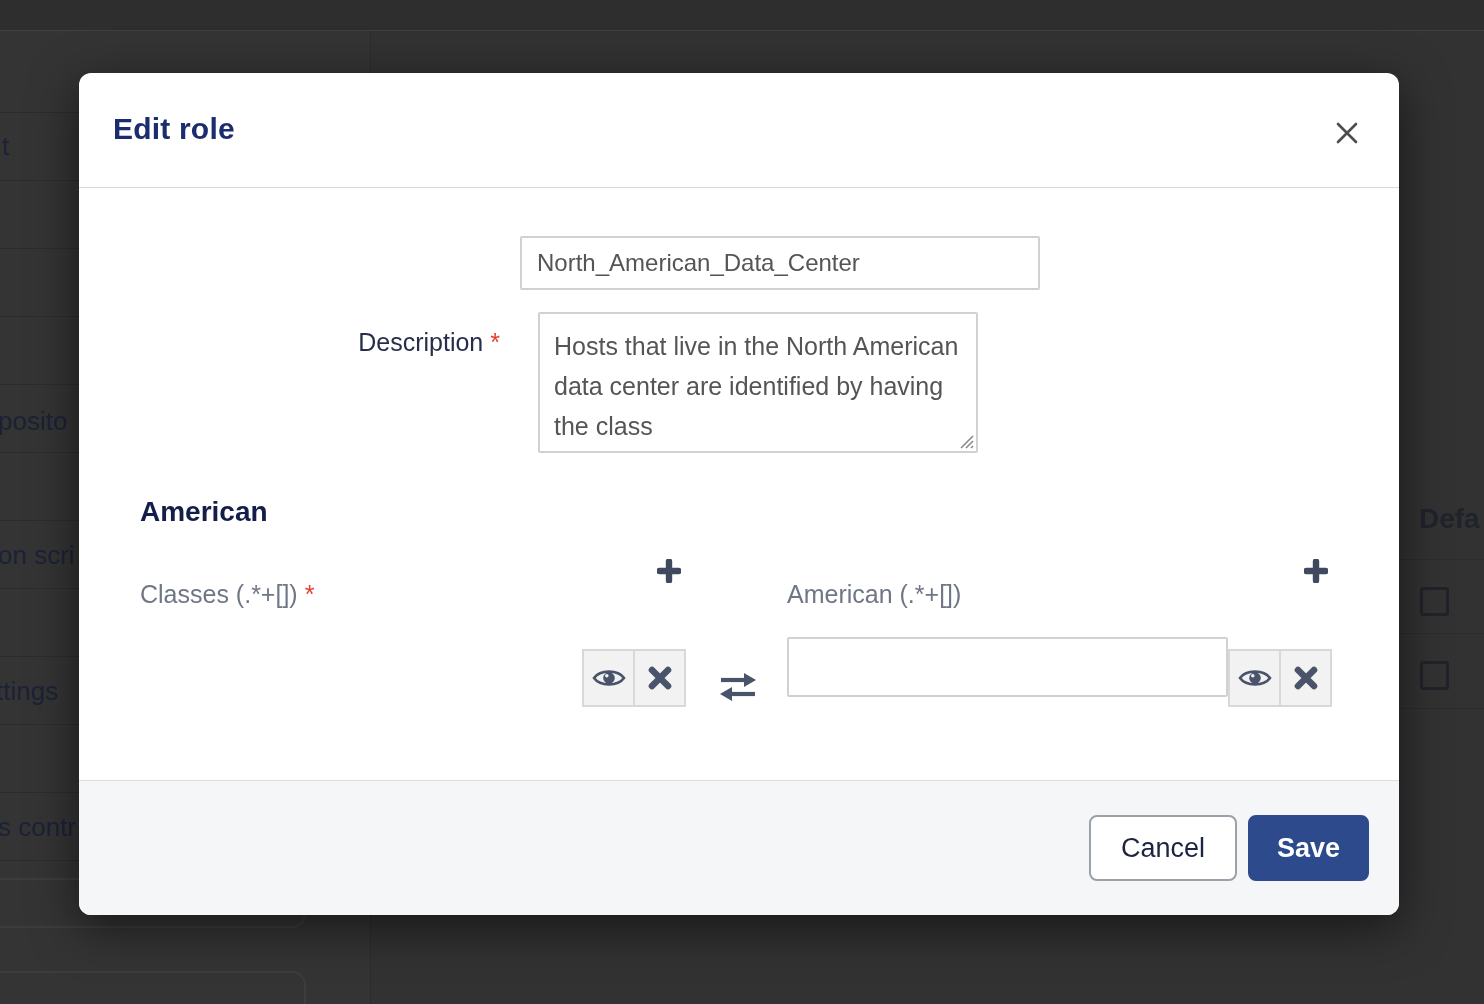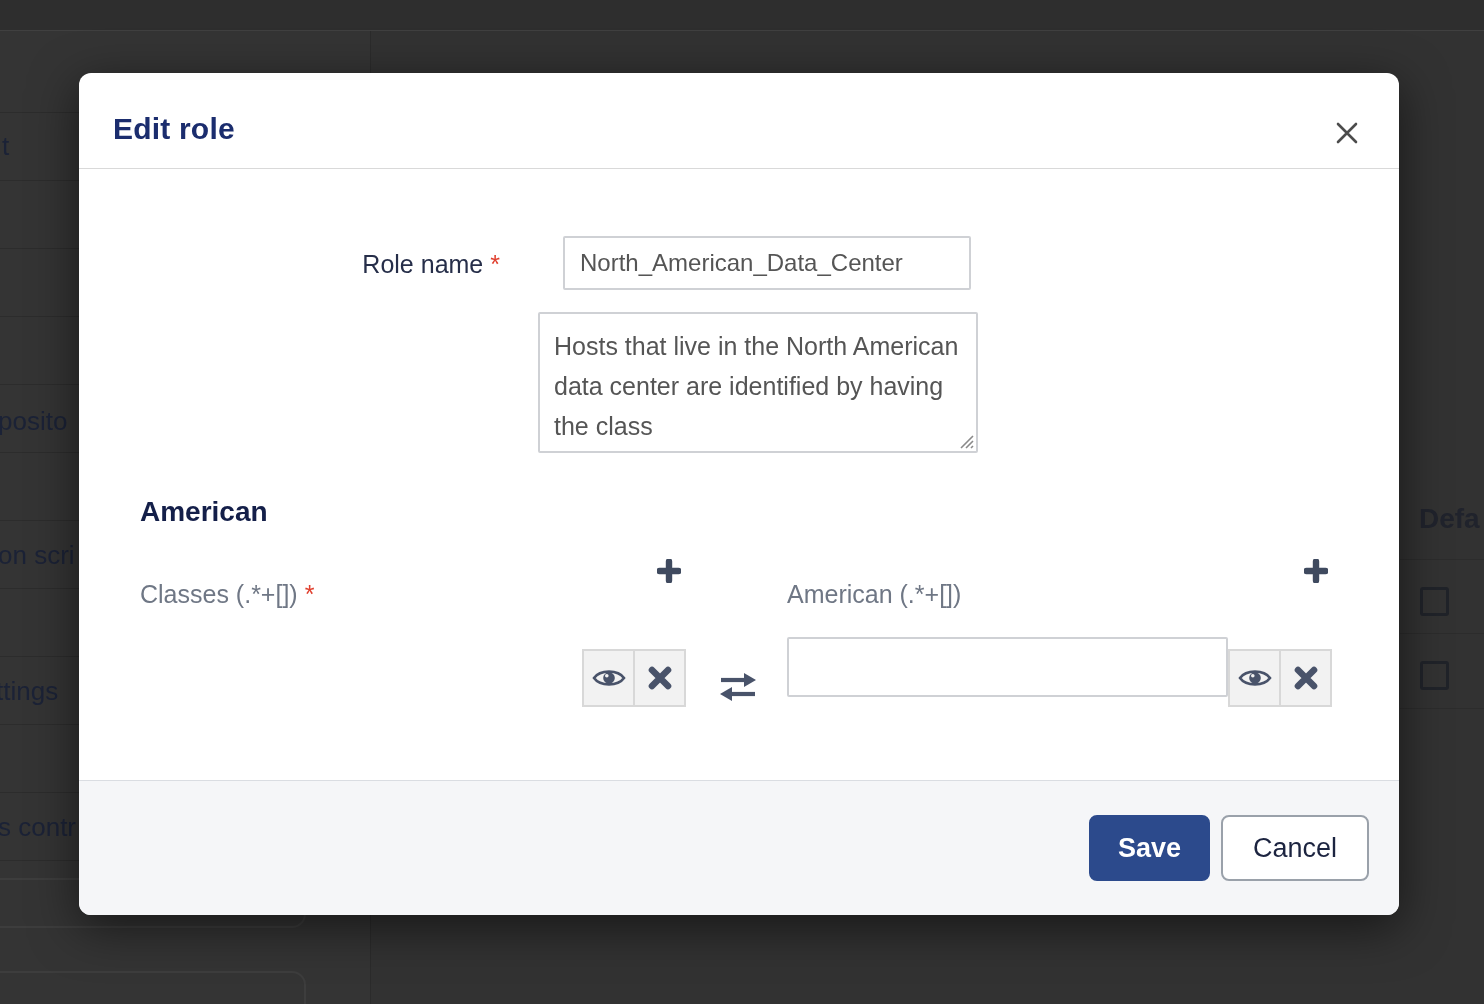--- a/index.html
+++ b/index.html
@@ -21,36 +21,36 @@
   .bd-colhead { position:absolute; left:19px; top:472px; color:#20232c;
     font-size:28px; font-weight:800; white-space:nowrap; }
   .bd-checkbox { position:absolute; left:20px; width:29px; height:29px;
     border:3px solid #202329; border-radius:3px; }
   .bd-card { position:absolute; border:2px solid #3d3d3d; border-radius:14px; }
 
   
   .modal { position:absolute; left:79px; top:73px; width:1320px; height:842px;
     background:#ffffff; border-radius:12px;
     box-shadow:0 12px 48px rgba(0,0,0,0.55); }
-  .modal-header { position:absolute; left:0; top:0; width:100%; height:96px;
+  .modal-header { position:absolute; left:0; top:0; width:100%; height:115px;
     border-bottom:1px solid #d9d9d9; }
   .modal-title { position:absolute; left:34px; top:39px; font-size:30px;
     font-weight:800; color:#1b2d6e; letter-spacing:0.2px; }
   .modal-close { position:absolute; right:36px; top:44px; width:32px; height:32px;
     background:none; border:none; cursor:pointer; display:flex;
     align-items:center; justify-content:center; }
 
   .field-label { position:absolute; left:0; width:421px; text-align:right;
     font-size:25px; color:#262e49; white-space:nowrap; }
   .req { color:#e0402f; margin-left:7px; }
 
   .text-input { position:absolute; border:2px solid #cfd1d5; border-radius:2px;
     font-family:inherit; font-size:24px; color:#555555; padding:0 15px;
     background:#fff; outline:none; }
-  #role-name-input { left:484px; top:163px; width:408px; height:54px; }
+  #role-name-input { left:441px; top:163px; width:520px; height:54px; }
 
   .textarea-wrap { position:absolute; left:459px; top:239px; width:440px; height:141px; }
   .textarea-wrap textarea { width:100%; height:100%; border:2px solid #cfd1d5;
     border-radius:2px; resize:none; outline:none; font-family:inherit;
     font-size:25px; line-height:40px; color:#555555; padding:12px 14px;
     overflow:hidden; }
   .resize-grip { position:absolute; right:3px; bottom:3px; pointer-events:none; }
 
   .section-heading { position:absolute; left:61px; top:423px; font-size:28px;
     font-weight:800; color:#141f49; }
@@ -127,25 +127,25 @@
 
   <div class="modal-header">
     <div class="modal-title">Edit role</div>
     <button class="modal-close">
       <svg width="26" height="26" viewBox="0 0 26 26">
         <path d="M4 4 L22 22 M22 4 L4 22" stroke="#4c4c4c" stroke-width="2.6" stroke-linecap="round" fill="none"></path>
       </svg>
     </button>
   </div>
 
-  <div class="field-label" style="top:177px">
-    <span>Role name</span><span class="req">*</span>
-  </div>
   <input id="role-name-input" class="text-input" type="text" value="North_American_Data_Center" style="">
 
+  <div class="field-label" style="top:255px">
+    <span>Description</span><span class="req">*</span>
+  </div>
   <div class="textarea-wrap">
     <textarea style="">Hosts that live in the North American data center are identified by having the class</textarea>
     <svg class="resize-grip" width="18" height="18" viewBox="0 0 18 18">
       <path d="M16 4 L4 16 M16 9 L9 16 M16 14 L14 16" stroke="#8a8a8a" stroke-width="1.6" fill="none"></path>
     </svg>
   </div>
 
   <div class="section-heading">American</div>
 
   <div class="col-label" style="left:61px">
@@ -194,16 +194,16 @@
       <circle cx="14.8" cy="9.8" r="1.8" fill="#f2f2f2"></circle>
     </svg>
   </button>
   <button id="excludes-remove" class="mini-btn">
     <svg width="26" height="26" viewBox="0 0 26 26">
       <path d="M5 5 L21 21 M21 5 L5 21" stroke="#49536a" stroke-width="6.6" stroke-linecap="round" fill="none"></path>
     </svg>
   </button>
 
   <div class="modal-footer">
+    <button class="btn btn-cancel">Cancel</button>
     <button class="btn btn-save">Save</button>
-    <button class="btn btn-cancel">Cancel</button>
   </div>
 </div>
 
 </body></html>

